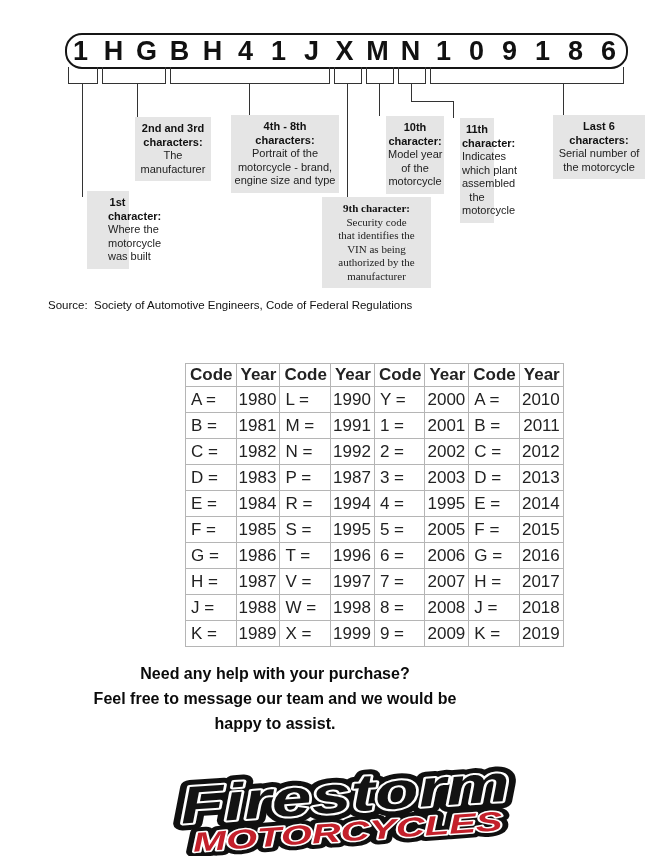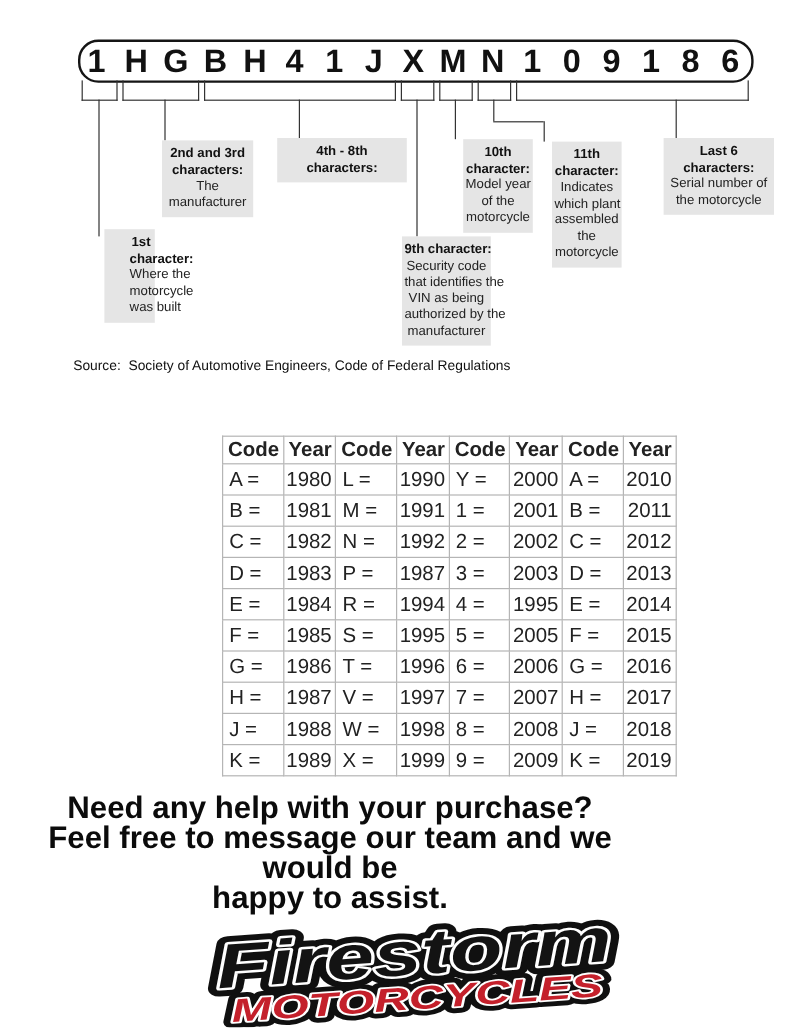--- a/index.html
+++ b/index.html
@@ -45,40 +45,40 @@
   
   .callout{
     position:absolute;background:#e5e5e5;text-align:center;
     font-size:11px;line-height:13.5px;padding:5px 2px;box-sizing:border-box;margin-left:36px;
   }
   .callout-title{font-weight:bold;white-space:pre;color:#111;}
   .callout-desc{white-space:pre;color:#222;}
   #callout-1st{left:51px;top:191px;width:42px;padding-left:21px;}
   #callout-2nd-3rd{left:99px;top:117px;width:76px;}
   #callout-4th-8th{left:195px;top:115px;width:108px;}
-  #callout-9th{left:299px;top:197px;width:74px;}
+  #callout-9th{left:286px;top:197px;width:109px;font-family:Liberation Serif, serif;}
   #callout-10th{left:350px;top:116px;width:58px;}
-  #callout-11th{left:424px;top:118px;width:58px;}
+  #callout-11th{left:424px;top:118px;width:34px;}
   #callout-last-6{left:517px;top:115px;width:92px;}
   
   .source-note{
-    position:absolute;left:61px;top:299px;font-size:11.5px;color:#111;white-space:pre;
+    position:absolute;left:48px;top:299px;font-size:11.5px;color:#111;white-space:pre;
   }
   
   .table-wrap{position:absolute;left:185px;top:363px;}
   table{border-collapse:collapse;font-size:17px;color:#222;background:#fff;}
   th,td{border:1px solid #b5b5b5;}
   th{font-weight:bold;text-align:left;height:19px;padding:1px 3px 1px 4px;}
   td{height:23px;}
   .code-cell{width:33px;text-align:left;padding:1px 1px 1px 5px;}
   .year-cell{width:29px;text-align:right;padding:1px 3px 1px 1px;}
   
   .help-text{
     position:absolute;left:0;top:661px;width:550px;text-align:center;
-    font-size:26px;font-weight:bold;line-height:25px;color:#0b0b0b;white-space:pre-line;
+    font-size:16px;font-weight:bold;line-height:25px;color:#0b0b0b;white-space:pre-line;
   }
   
   .brand-logo{position:absolute;left:148px;top:762px;}
   .fs-blob{font-family:"Liberation Sans",sans-serif;font-style:italic;font-weight:bold;
     font-size:52px;stroke:#101010;stroke-width:14px;fill:#101010;stroke-linejoin:round;}
   .mc-blob{font-family:"Liberation Sans",sans-serif;font-style:italic;font-weight:bold;
     font-size:27px;stroke:#101010;stroke-width:11px;fill:#101010;stroke-linejoin:round;}
   .fs-main{font-family:"Liberation Sans",sans-serif;font-style:italic;font-weight:bold;
     font-size:52px;paint-order:stroke;stroke:#ffffff;stroke-width:4px;fill:#131313;stroke-linejoin:round;}
   .mc-main{font-family:"Liberation Sans",sans-serif;font-style:italic;font-weight:bold;
@@ -137,20 +137,23 @@
   </div>
   <div class="callout" id="callout-2nd-3rd">
     <div class="callout-title">2nd and 3rd
 characters:</div>
     <div class="callout-desc">The
 manufacturer</div>
   </div>
   <div class="callout" id="callout-4th-8th">
     <div class="callout-title">4th - 8th
 characters:</div>
+    <div class="callout-desc">Portrait of the
+motorcycle - brand,
+engine size and type</div>
   </div>
   <div class="callout" id="callout-9th">
     <div class="callout-title">9th character:</div>
     <div class="callout-desc">Security code
 that identifies the
 VIN as being
 authorized by the
 manufacturer</div>
   </div>
   <div class="callout" id="callout-10th">

